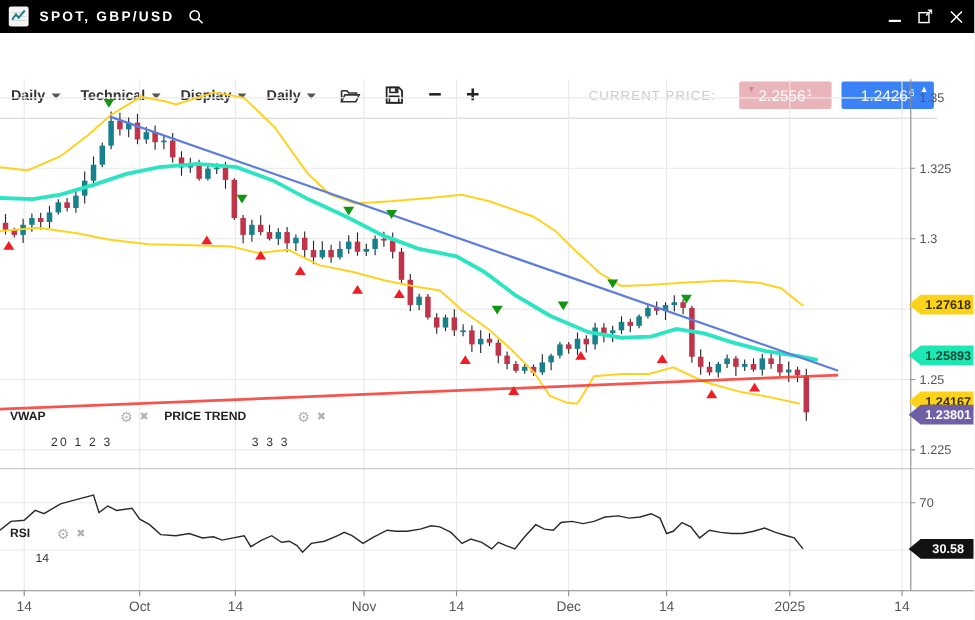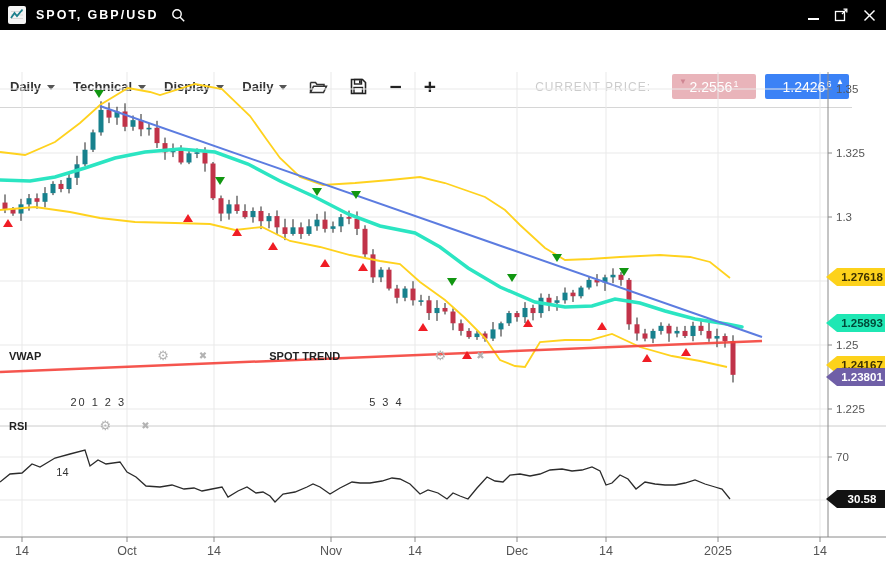--- a/index.html
+++ b/index.html
@@ -25,21 +25,21 @@
          border-top:5px solid #555;margin-left:6px;margin-top:2px;}
   .toolicon{margin-left:22px;display:flex;align-items:center;cursor:pointer;}
   .zoombtn{font-size:21px;font-weight:bold;color:#222;margin-left:22px;line-height:20px;cursor:pointer;}
   .cpwrap{margin-left:auto;display:flex;align-items:center;padding-right:3px;text-align:center;}
   .cplabel{font-size:12px;letter-spacing:1px;color:#ccc;margin-right:12px;}
   .pricebadge{width:84px;height:25px;border-radius:2px;display:flex;align-items:center;
               justify-content:center;color:#fff;font-size:14px;margin-left:9px;position:relative;}
   .pricebadge .pip{font-size:9px;margin-left:1px;margin-top:-6px;}
   .tickarrow{font-size:8px;position:absolute;top:3px;}
   
-  .indrow{position:absolute;display:flex;font-size:11px;color:#333;z-index:5;gap:24px;}
+  .indrow{position:absolute;display:flex;align-items:center;font-size:11px;color:#333;z-index:5;}
   .indname{font-weight:bold;color:#222;}
   .indparams{margin-left:5px;color:#333;letter-spacing:2px;margin-top:46px;}
   .indgear{margin-left:7px;color:#b3b3b3;font-size:13px;line-height:11px;cursor:pointer;}
   .indclose{margin-left:6px;color:#b3b3b3;font-size:10px;cursor:pointer;}
   .chartwrap{position:absolute;top:71px;left:0;}
 </style>
 </head>
 <body>
 
 <div class="app">
@@ -425,25 +425,25 @@
         </g>
       </svg>
   </div>
 
   <div class="indrow" style="left:9px;top:350px;">
     <span class="indname">VWAP</span>
     <span class="indparams">20 1 2 3</span>
     <span class="indgear">⚙</span>
     <span class="indclose">✖</span>
     <span style="width:14px;"></span>
-    <span class="indname">SPOT TREND</span>
-    <span class="indparams">5 3 4</span>
+    <span class="indname">PRICE TREND</span>
+    <span class="indparams">3 3 3</span>
     <span class="indgear">⚙</span>
     <span class="indclose">✖</span>
   </div>
-  <div class="indrow" style="left:9px;top:420px;">
+  <div class="indrow" style="left:9px;top:456px;">
     <span class="indname">RSI</span>
     <span class="indparams" style="letter-spacing:0;">14</span>
     <span class="indgear">⚙</span>
     <span class="indclose">✖</span>
   </div>
 
 </div>
 
 </body></html>

